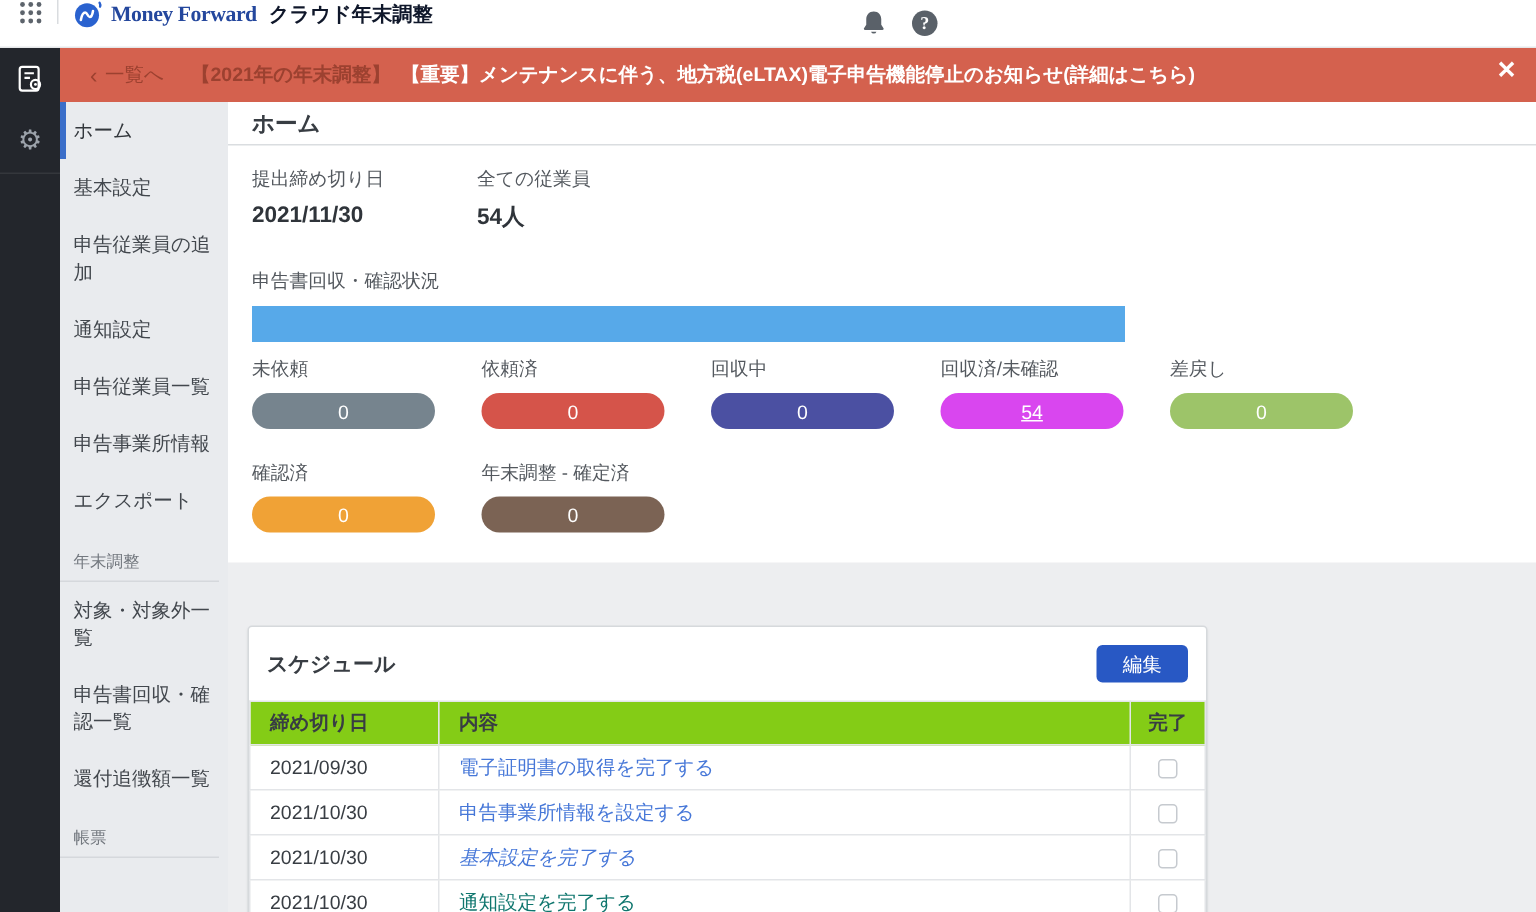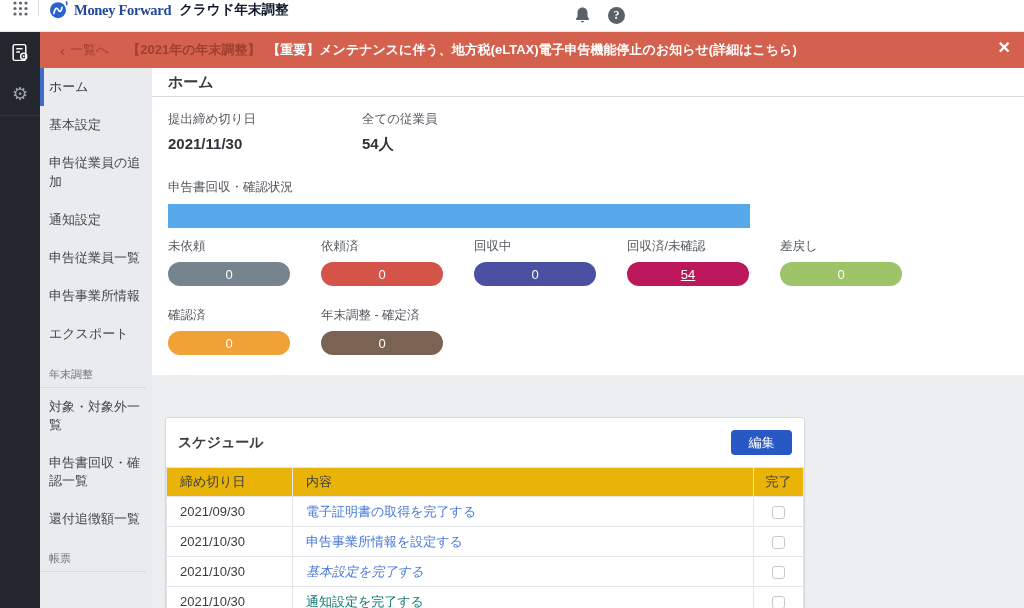--- a/index.html
+++ b/index.html
@@ -46,21 +46,21 @@
   .side-item.active { border-left-color:#3B6EC9; color:#33373c; }
   .side-section { font-size:11px; color:#73787f; padding:13px 9px 5px 9px;
     border-bottom:1px solid #d5d8dc; margin-right:6px; }
 
   
   .main { flex:1; display:flex; flex-direction:column; background:#fff; min-width:0; }
   .page-title-row { height:29px; flex:none; display:flex; align-items:center;
     padding-left:16px; border-bottom:1px solid #dadde0; }
   .page-title { font-size:15px; font-weight:bold; color:#383d43; }
   .white-sec { padding:14px 16px 20px 16px; flex:none; }
-  .stats { display:flex;gap:44px; }
+  .stats { display:flex; }
   .stat { width:150px; }
   .stat-label { font-size:12.5px; color:#53585e; }
   .stat-value { margin-top:7px; font-size:15px; font-weight:bold; color:#2f343a; }
   .status-label { margin-top:25px; font-size:12.5px; color:#53585e; }
   .bar { margin-top:8px; width:582px; height:24px; }
   .pill-grid { display:flex; flex-wrap:wrap; column-gap:31px; row-gap:21px;
     margin-top:10px; width:770px; }
   .pill-item { width:122px; }
   .pill-label { font-size:12.5px; color:#53585e; margin-bottom:7px; white-space:nowrap; }
   .pill { width:122px; height:24px; border-radius:12px; color:#fff; font-size:13px;
@@ -71,21 +71,21 @@
   .card { width:640px; background:#fff; border:1px solid #d6d9dc; border-radius:3px;
     box-shadow:0 1px 2px rgba(0,0,0,.05); }
   .card-head { height:49px; display:flex; align-items:center; justify-content:space-between;
     padding:0 12px; }
   .card-title { font-size:14px; font-weight:bold; color:#383d43; }
   .btn-edit { width:61px; height:25px; color:#fff; font-size:13px; font-weight:normal;
     border:none; border-radius:4px; display:flex; align-items:center; justify-content:center;
     cursor:pointer;text-align:right; }
   table { width:100%; border-collapse:collapse; }
   th, td { border:1px solid #e3e5e8; font-size:13px; padding:0 13px; }
-  th { background:#eab308; height:29px; font-weight:normal; color:#383d43; text-align:left; }
+  th { background:#84cc16; height:29px; font-weight:bold; color:#383d43; text-align:left; }
   td { height:30px; color:#383d43; }
   th.col-date { width:126px; }
   th.col-done { width:50px; text-align:center; padding:0; }
   td.cell-done { text-align:center; padding:0; }
   td a { text-decoration:none; }
   .checkbox { display:inline-block; width:13px; height:13px; border:1px solid #c6cacf;
     border-radius:3px; background:#fff; vertical-align:middle; cursor:pointer; }
 </style>
 </head>
 <body>
@@ -200,21 +200,21 @@
               <div class="pill-item">
                 <div class="pill-label">依頼済</div>
                 <div class="pill" style="background: rgb(213, 84, 74);">0</div>
               </div>
               <div class="pill-item">
                 <div class="pill-label">回収中</div>
                 <div class="pill" style="background: rgb(75, 80, 162);">0</div>
               </div>
               <div class="pill-item">
                 <div class="pill-label">回収済/未確認</div>
-                <div class="pill" style="background: #be185d; text-decoration: underline;">54</div>
+                <div class="pill" style="background: #d946ef; text-decoration: underline;">54</div>
               </div>
               <div class="pill-item">
                 <div class="pill-label">差戻し</div>
                 <div class="pill" style="background: rgb(157, 196, 105);">0</div>
               </div>
               <div class="pill-item">
                 <div class="pill-label">確認済</div>
                 <div class="pill" style="background: rgb(240, 162, 54);">0</div>
               </div>
               <div class="pill-item">

